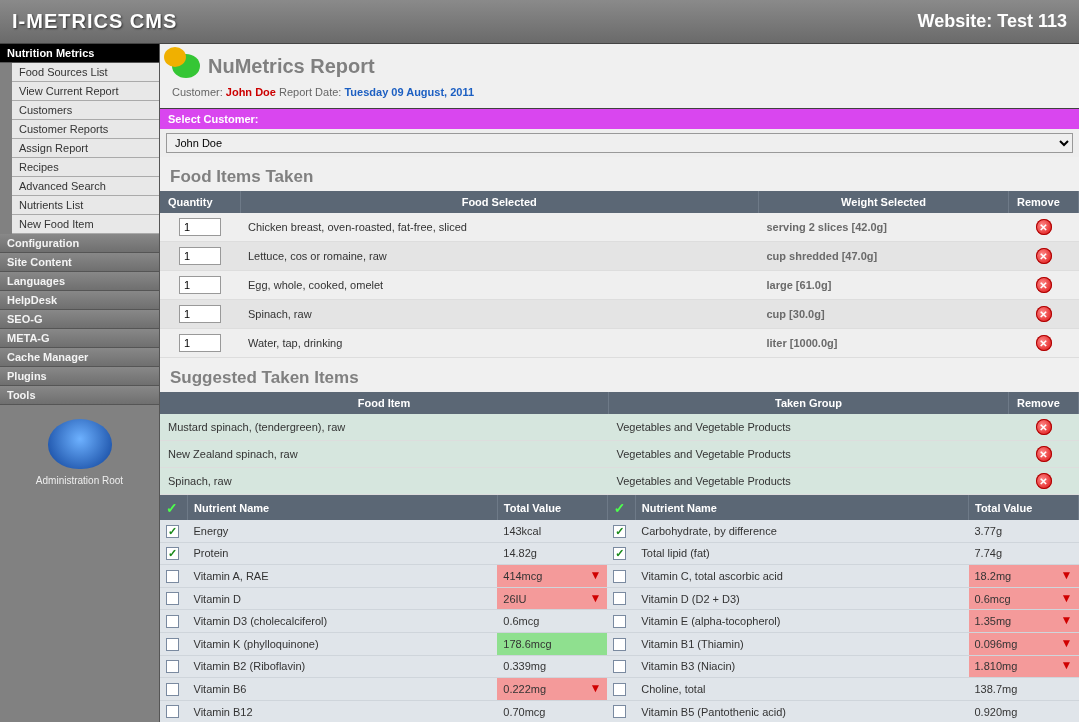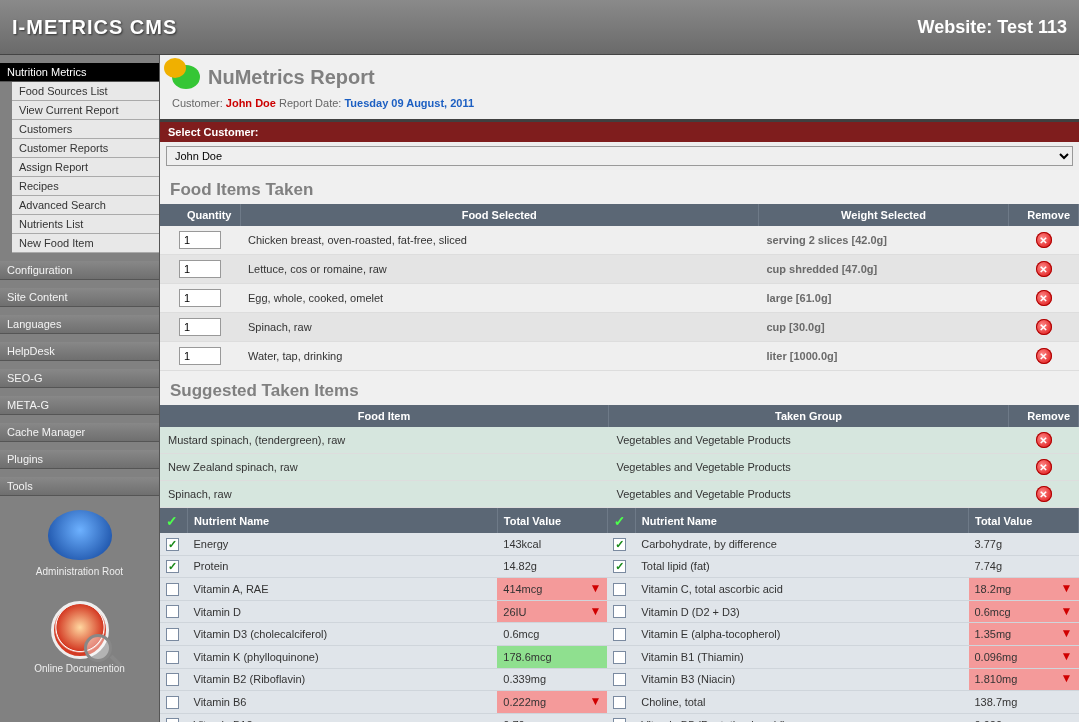--- a/index.html
+++ b/index.html
@@ -6,21 +6,21 @@
   body {
     font-family: Verdana, Geneva, sans-serif;
     font-size: 11px;
     background: #7a7a7a;
     color: #333;
     width: 1079px;
   }
   .topbar {
     background: linear-gradient(to bottom, #8a8a8a, #6a6a6a);
     color: #fff;
-    height: 55px;
+    height: 44px;
     display: flex;
     justify-content: space-between;
     align-items: center;
     padding: 0 12px;
     font-weight: bold;
     border-bottom: 1px solid #444;
   }
   .topbar .title { font-size: 20px; letter-spacing: 1px; text-shadow: 1px 1px 2px #333; }
   .topbar .site { font-size: 18px; }
 
@@ -34,23 +34,22 @@
   .sidebar .nav-item {
     padding: 3px 7px;
     border-bottom: 1px solid #aaa;
     color: #333;
     cursor: pointer;
     font-size: 11px;
   }
   .sidebar .nav-header {
     background: linear-gradient(to bottom, #888, #6f6f6f);
     color: #f4f4f4;
-    font-weight: normal;
+    font-weight: bold;
     border-bottom: 1px solid #555;
-    margin-top: 8px;
   }
   .sidebar .nav-header.active {
     background: #000;
     color: #fff;
   }
   .sidebar .nav-sub {
     background: #e8e8e8;
     margin-left: 12px;
   }
   .sidebar-feature {
@@ -105,41 +104,41 @@
   }
   .pagehead .bubble:before {
     content: ""; position: absolute; left: -8px; top: -7px;
     width: 22px; height: 20px; background: #f0b000; border-radius: 50%;
   }
   .meta { font-size: 11px; color: #666; }
   .meta .cust { color: #cc0000; font-weight: bold; }
   .meta .date { color: #1c5fc2; font-weight: bold; }
 
   .sel-bar {
-    background: #7f1d1d; color: #fff;
+    background: #d946ef; color: #fff;
     padding: 4px 8px; font-size: 11px; font-weight: bold;
-    border-top: 3px solid #404040;
+    border-top: 1px solid #404040;
   }
   .sel-row { background: #eee; padding: 4px 6px; }
   .sel-row select {
     width: 100%; font-size: 11px; padding: 2px 4px;
     border: 1px solid #999;
   }
 
   .section-h {
     background: #f0f0f0; color: #808080; font-size: 17px; font-weight: bold;
     padding: 10px 10px 4px 10px;
   }
 
   table.grid { width: 100%; border-collapse: collapse; font-size: 11px; }
   table.grid th {
     background: #5b6775; color: #fff; text-align: center;
     padding: 5px 8px; font-weight: bold; border-right: 1px solid #6e7a88;
   }
-  table.grid th.center { text-align: right; }
+  table.grid th.center { text-align: left; }
   table.grid td {
     padding: 5px 8px; border-bottom: 1px solid #ddd;
     vertical-align: middle;
   }
   table.grid tr.odd td { background: #efefef; }
   table.grid tr.even td { background: #e4e4e4; }
   table.grid tr.sug td { background: #d6e6de; }
   .qty-input {
     width: 42px; border: 1px solid #999; padding: 2px 4px; font-size: 11px;
   }
@@ -216,26 +215,20 @@
         <div class="nav-item nav-header">SEO-G</div>
         <div class="nav-item nav-header">META-G</div>
         <div class="nav-item nav-header">Cache Manager</div>
         <div class="nav-item nav-header">Plugins</div>
         <div class="nav-item nav-header">Tools</div>
       </div>
     <div class="sidebar-feature">
       <div class="circle-block"></div>
       <div>Administration Root</div>
     </div>
-    <div class="sidebar-feature">
-      <div class="ring">
-          <span class="mag"></span>
-        </div>
-      <div>Online Documention</div>
-    </div>
   </div>
 
   <div class="content">
 
     <div class="pagehead">
       <div class="title-row">
         <span class="bubble"></span>
         <span>NuMetrics Report</span>
       </div>
       <div class="meta">

